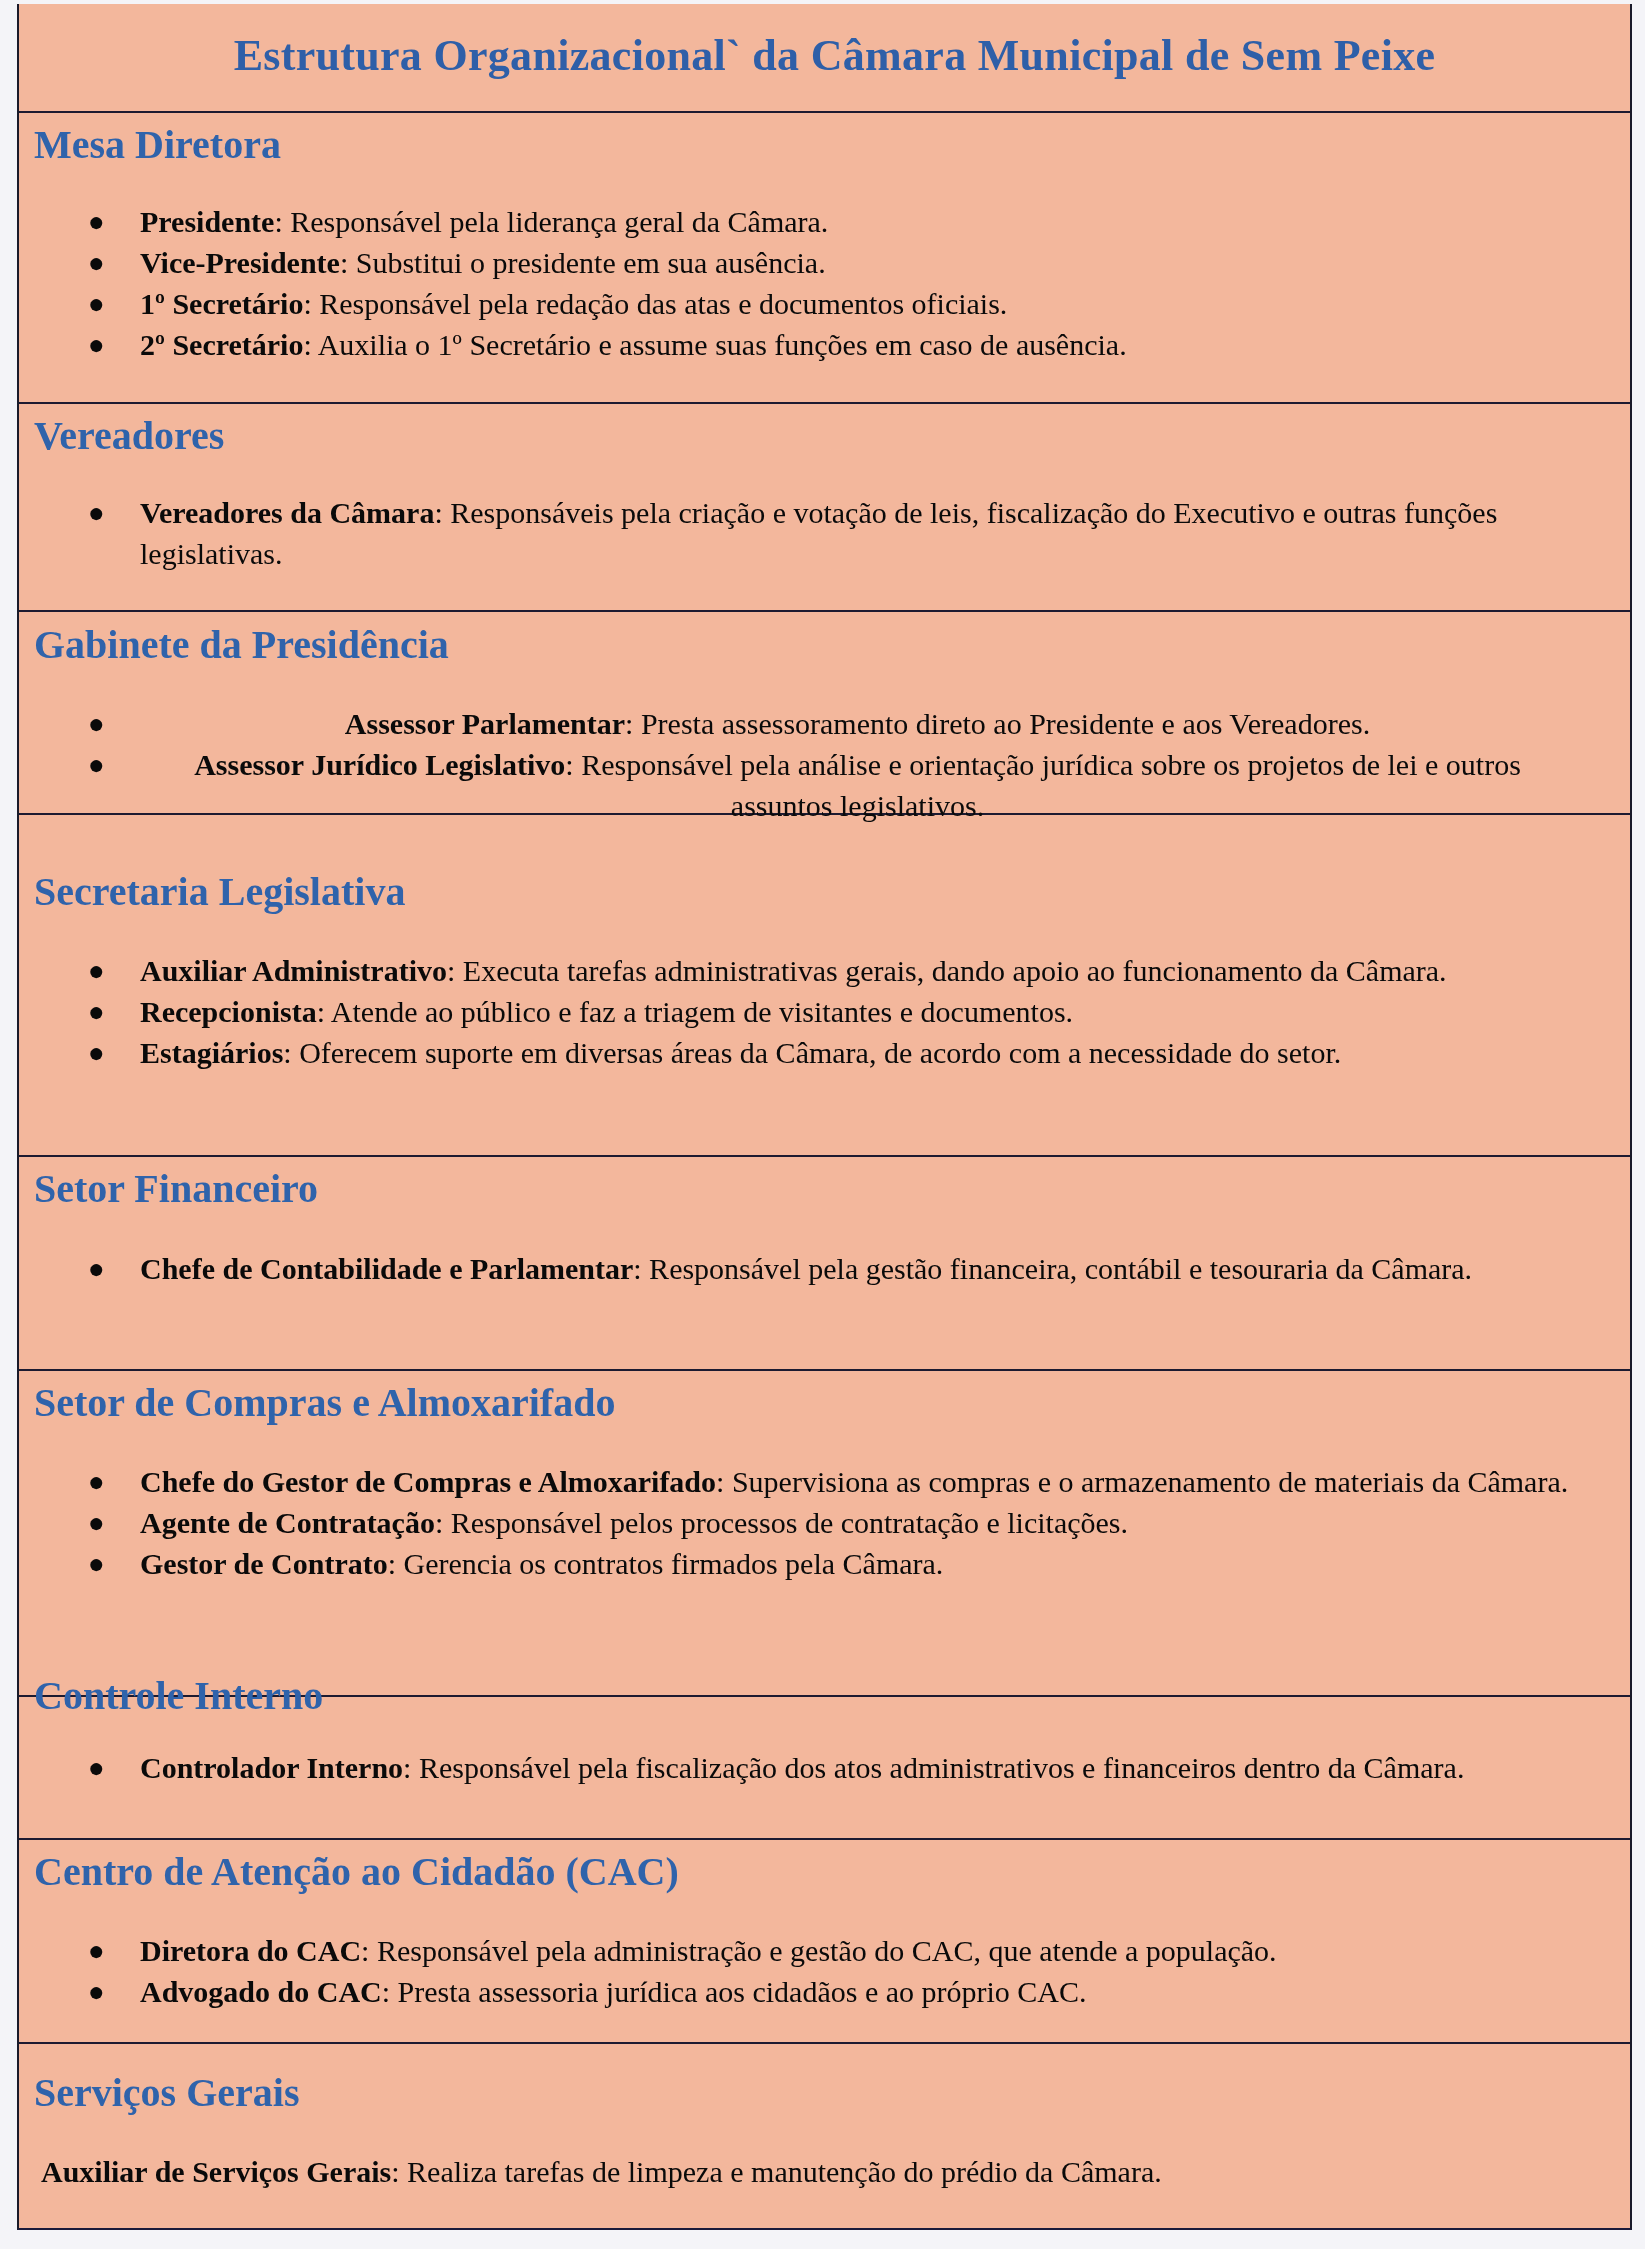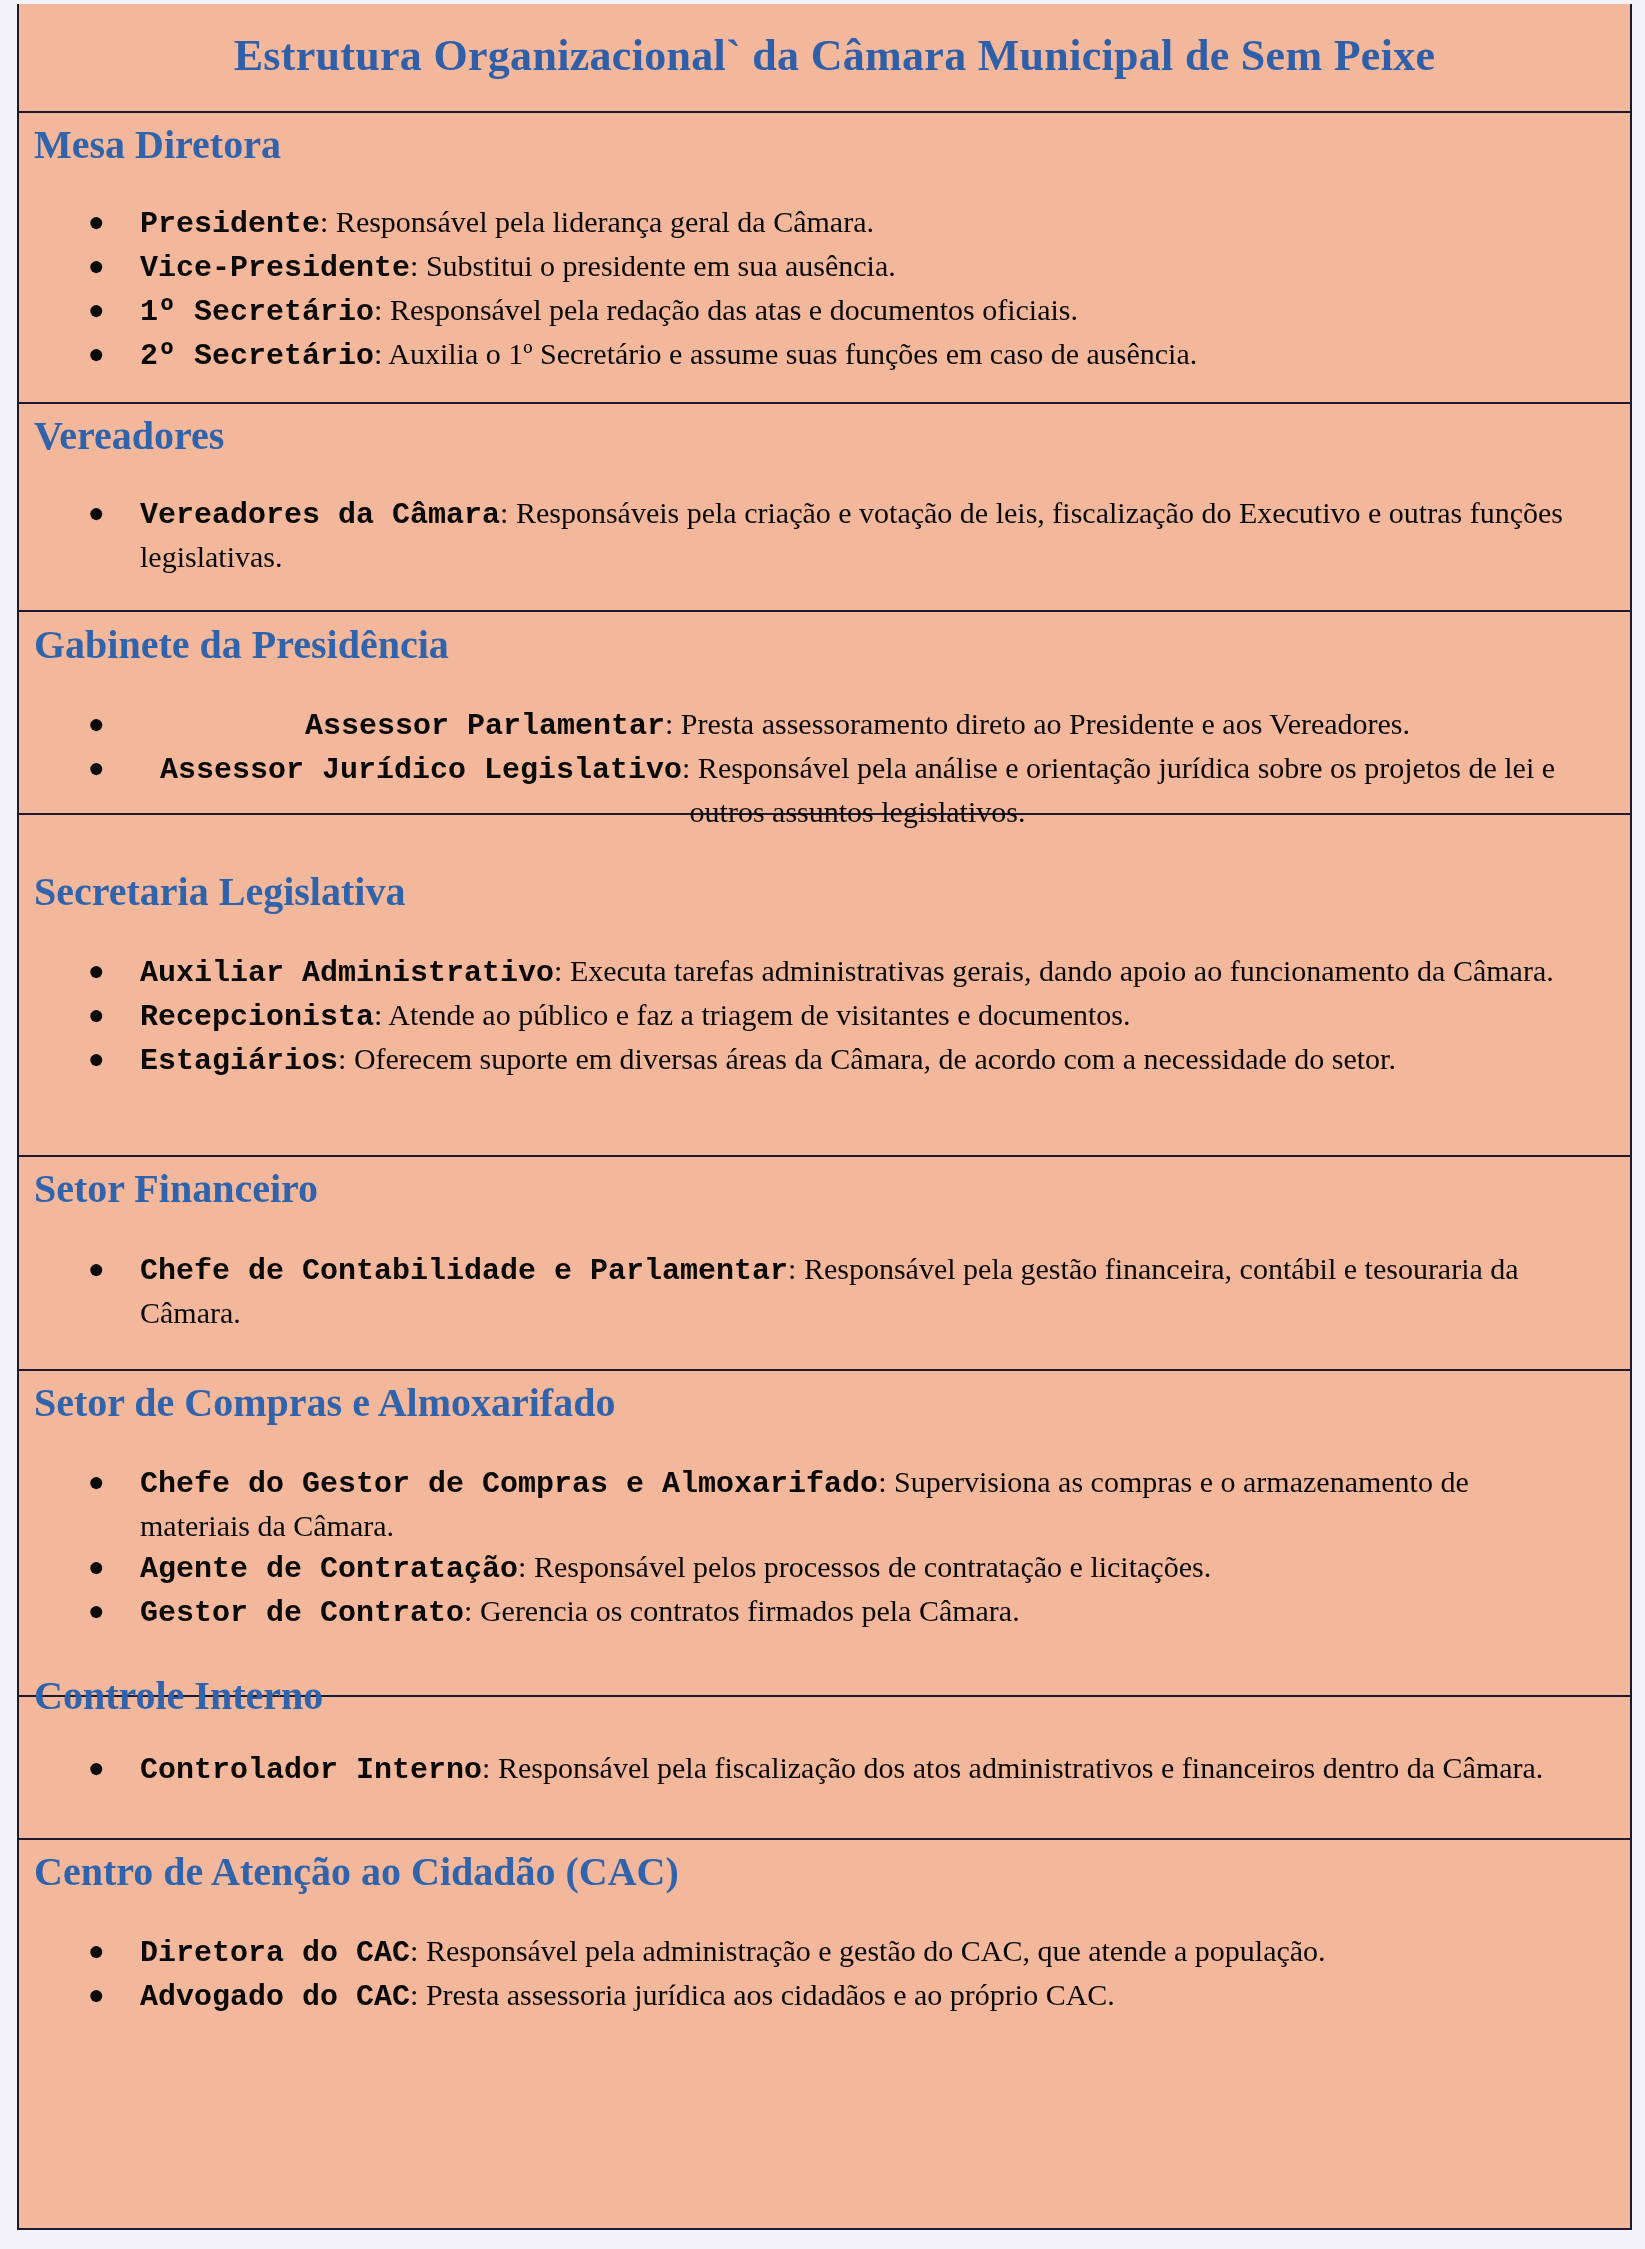--- a/index.html
+++ b/index.html
@@ -68,21 +68,21 @@
     font-size: 30px;
     line-height: 41px;
     color: #0a0a0a;
   }
   ul.items li .bullet {
     position: absolute;
     left: -52px;
     top: 0;
     font-size: 28px;
   }
-  .role { font-weight: bold; font-family: Liberation Mono, monospace; }
+  .role { font-weight: bold; }
   .plain-line {
     position: absolute;
     left: 22px;
     right: 41px;
     font-size: 30px;
     line-height: 41px;
     color: #0a0a0a;
   }
 </style>
 </head>
@@ -152,15 +152,19 @@
   </div>
 
   <div class="row" style="top:1836px;height:204px;">
     <div class="section-heading">Centro de Atenção ao Cidadão (CAC)</div>
     <ul class="items" style="top:90px;">
       <li><span class="bullet">●</span><span class="role">Diretora do CAC</span><span>: Responsável pela administração e gestão do CAC, que atende a população.</span></li>
       <li><span class="bullet">●</span><span class="role">Advogado do CAC</span><span>: Presta assessoria jurídica aos cidadãos e ao próprio CAC.</span></li>
     </ul>
   </div>
 
+  <div class="row" style="top:2057px;height:167px;">
+    <div class="section-heading">Serviços Gerais</div>
+    <div class="plain-line" style="top:90px;"><span class="role">Auxiliar de Serviços Gerais</span><span>: Realiza tarefas de limpeza e manutenção do prédio da Câmara.</span></div>
+  </div>
 
 </div>
 
 
 </body></html>

